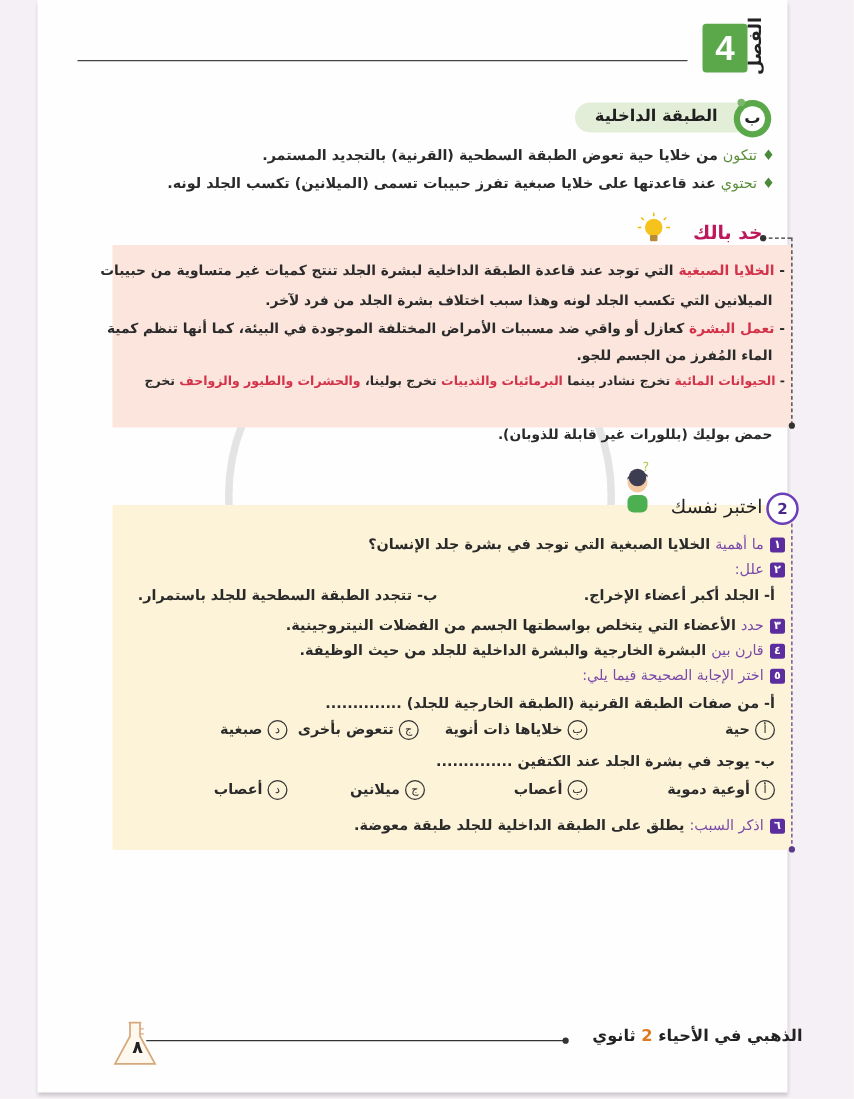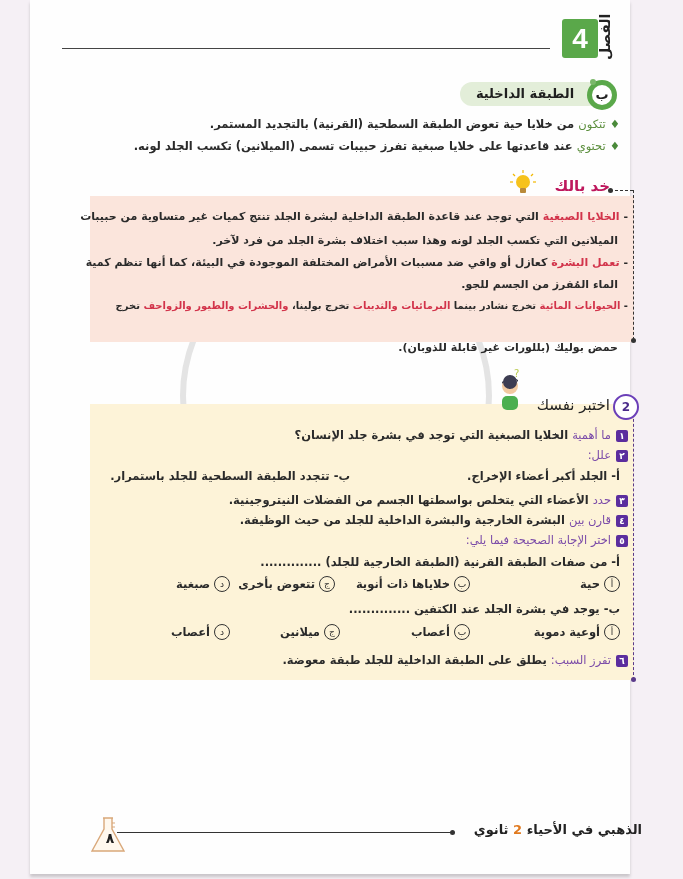--- a/index.html
+++ b/index.html
@@ -164,21 +164,21 @@
   <div class="abs rtl txt" style="left:210px;top:576px;width:95px;"><span class="opt">ج</span><span>تتعوض بأخرى</span></div>
   <div class="abs rtl txt" style="left:130px;top:576px;width:70px;"><span class="opt">د</span><span>صبغية</span></div>
 
   <div class="abs rtl txt" style="left:150px;top:602px;width:440px;text-align:right;">ب- يوجد في بشرة الجلد عند الكتفين ..............</div>
   <div class="abs rtl txt" style="left:460px;top:624px;width:130px;"><span class="opt">أ</span><span>أوعية دموية</span></div>
   <div class="abs rtl txt" style="left:330px;top:624px;width:110px;"><span class="opt">ب</span><span>أعصاب</span></div>
   <div class="abs rtl txt" style="left:210px;top:624px;width:100px;"><span class="opt">ج</span><span>ميلانين</span></div>
   <div class="abs rtl txt" style="left:130px;top:624px;width:70px;"><span class="opt">د</span><span>أعصاب</span></div>
 
   <div class="abs rtl txt" style="left:100px;top:653px;width:498px;">
-    <span class="num">٦</span><span class="purple">تفرز السبب:</span>
+    <span class="num">٦</span><span class="purple">اذكر السبب:</span>
     <span>يطلق على الطبقة الداخلية للجلد طبقة معوضة.</span>
   </div>
 
   <div class="abs fline"></div>
   <div class="abs fdot"></div>
   <div class="abs ftext rtl">
     <span>الذهبي في الأحياء</span>
     <span class="orange">2</span>
     <span>ثانوي</span>
   </div>

